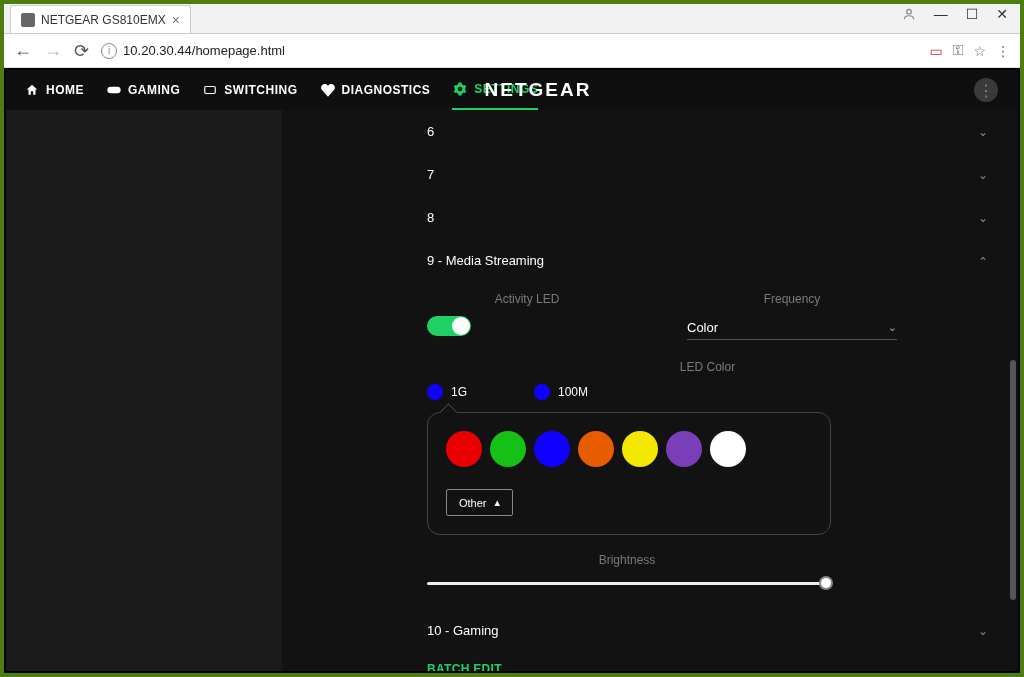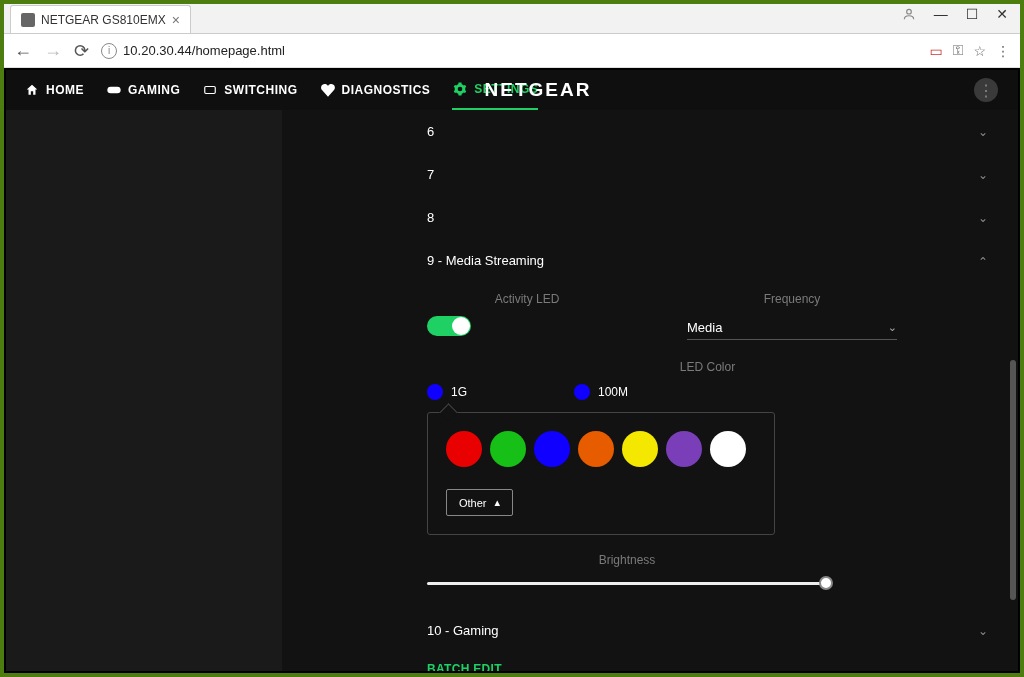--- a/index.html
+++ b/index.html
@@ -43,25 +43,25 @@
 .panel-grid { display: flex; gap: 60px; margin-bottom: 20px; }
 .panel-col { flex: 0 0 auto; min-width: 200px; }
 .field-label { color: #7a7a7a; font-size: 12px; margin-bottom: 10px; text-align: center; }
 
 .toggle { width: 44px; height: 20px; background: #1fd165; border-radius: 10px; position: relative; }
 .toggle::after { content: ""; position: absolute; right: 1px; top: 1px; width: 18px; height: 18px; background: #fff; border-radius: 50%; }
 
 .select { border-bottom: 1px solid #555; padding: 4px 0; display: flex; justify-content: space-between; align-items: center; color: #fff; font-size: 13px; width: 210px; }
 .select .chev { color: #aaa; font-size: 11px; }
 
-.color-row-labels { display: flex; gap: 107px; margin-bottom: 12px; }
+.color-row-labels { display: flex; gap: 67px; margin-bottom: 12px; }
 .color-label { display: flex; align-items: center; gap: 8px; color: #fff; font-size: 12px; }
 .color-dot { width: 16px; height: 16px; border-radius: 50%; }
 
-.color-picker-box { border: 1px solid #444; border-radius: 3px; padding: 18px; width: 348px; position: relative; }
+.color-picker-box { border: 1px solid #444; border-radius: 13px; padding: 18px; width: 404px; position: relative; }
 .color-picker-box::before { content: ""; position: absolute; top: -7px; left: 14px; width: 12px; height: 12px; background: #121212; border-left: 1px solid #444; border-top: 1px solid #444; transform: rotate(45deg); }
 .colors { display: flex; gap: 8px; margin-bottom: 22px; }
 .swatch { width: 36px; height: 36px; border-radius: 50%; }
 .swatch.red { background: #e90000; }
 .swatch.green { background: #16c016; }
 .swatch.blue { background: #1000ff; }
 .swatch.orange { background: #e85c00; }
 .swatch.yellow { background: #f5e800; }
 .swatch.purple { background: #7a3fb8; }
 .swatch.white { background: #fff; }
@@ -186,21 +186,21 @@
 
         <div class="panel">
           <div class="panel-grid">
             <div class="panel-col">
               <div class="field-label">Activity LED</div>
               <div class="toggle"></div>
             </div>
             <div class="panel-col">
               <div class="field-label">Frequency</div>
               <div class="select">
-                <span>Media</span>
+                <span>Color</span>
                 <span class="chev">⌄</span>
               </div>
             </div>
           </div>
 
           <div class="field-label">LED Color</div>
           <div class="color-row-labels">
             <div class="color-label">
               <span class="color-dot" style="background:#1000ff;"></span>
               <span>1G</span>

